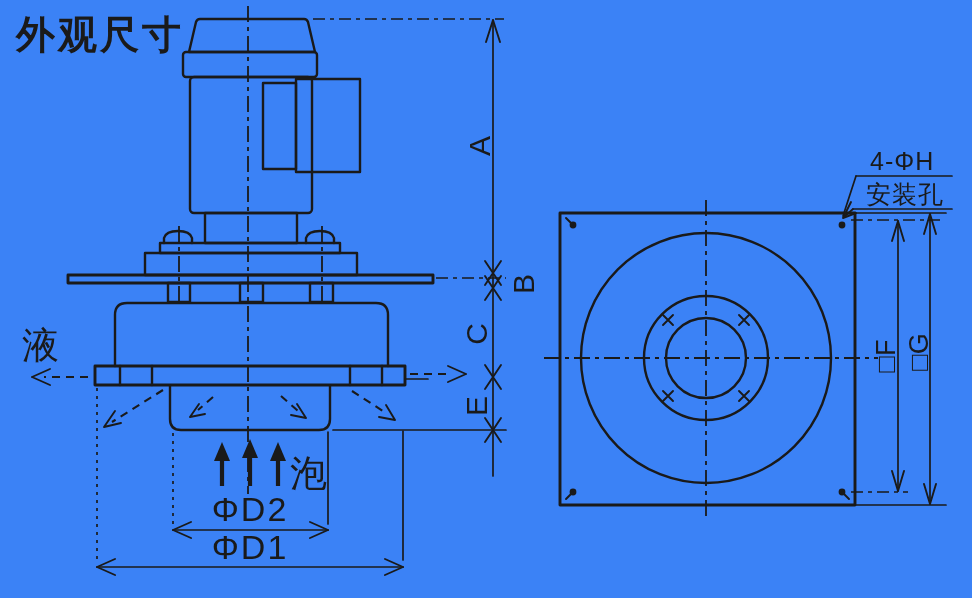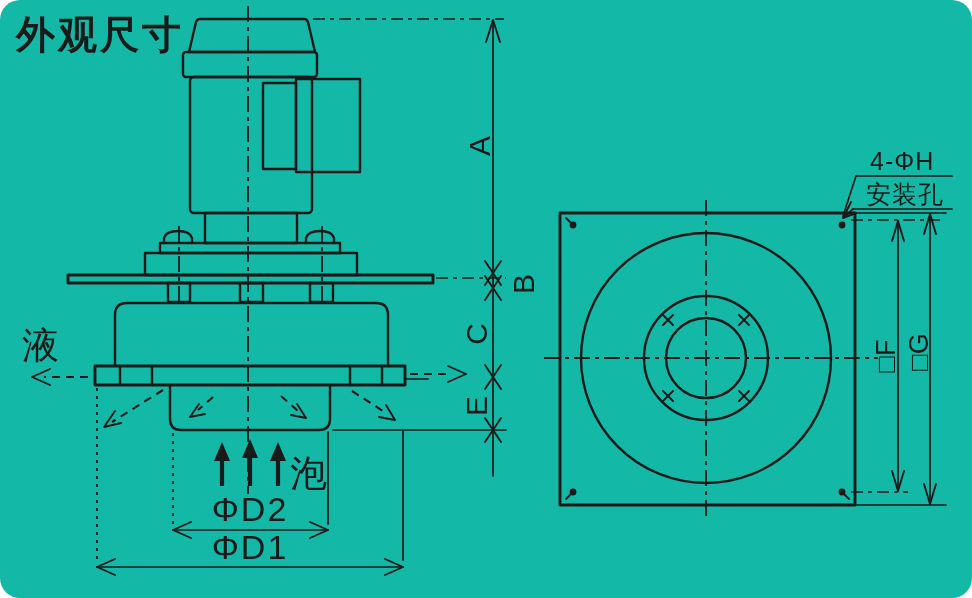--- a/index.html
+++ b/index.html
@@ -1,17 +1,17 @@
 <!DOCTYPE html>
 <html><head>
 <meta charset="utf-8">
 <style>
   html,body{margin:0;padding:0;background:#ffffff;}
-  .stage{position:relative;width:972px;height:598px;background:#14b8a6;overflow:hidden;
-         font-family:"Liberation Sans", sans-serif;border-radius:20px;}
+  .stage{position:relative;width:972px;height:598px;background:#3b82f6;overflow:hidden;
+         font-family:"Liberation Sans", sans-serif;}
   svg{display:block;}
   svg text{fill:#1a1a1a;font-family:"Liberation Sans", sans-serif;}
   .ln{stroke:#1a1a1a;fill:none;stroke-width:2.4;stroke-linecap:round;stroke-linejoin:round;}
   .hv{stroke:#1a1a1a;fill:none;stroke-width:2.9;stroke-linecap:round;stroke-linejoin:round;}
   .thin{stroke:#1a1a1a;fill:none;stroke-width:1.7;stroke-linecap:round;}
   .cl{stroke:#1a1a1a;fill:none;stroke-width:1.8;stroke-dasharray:16 5 4 5;stroke-linecap:butt;}
   .dd{stroke:#1a1a1a;fill:none;stroke-width:1.7;stroke-dasharray:12 5 4 5;stroke-linecap:butt;}
   .dot{stroke:#1a1a1a;fill:none;stroke-width:1.7;stroke-dasharray:3 5;stroke-linecap:butt;}
   .dash{stroke:#1a1a1a;fill:none;stroke-width:2.1;stroke-dasharray:8 6;stroke-linecap:butt;}
   .barb{stroke:#1a1a1a;fill:none;stroke-width:1.9;stroke-linecap:round;}

